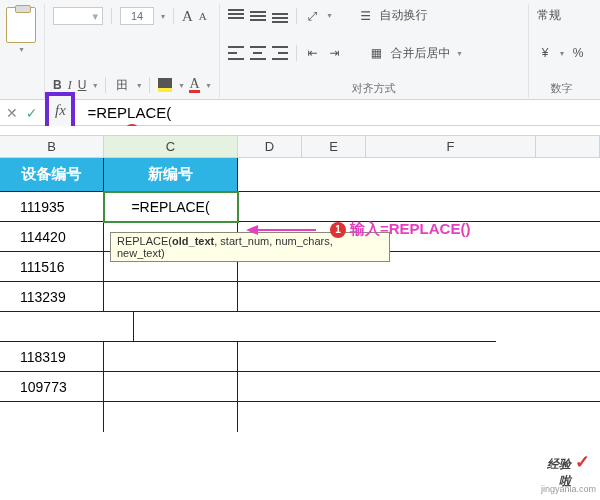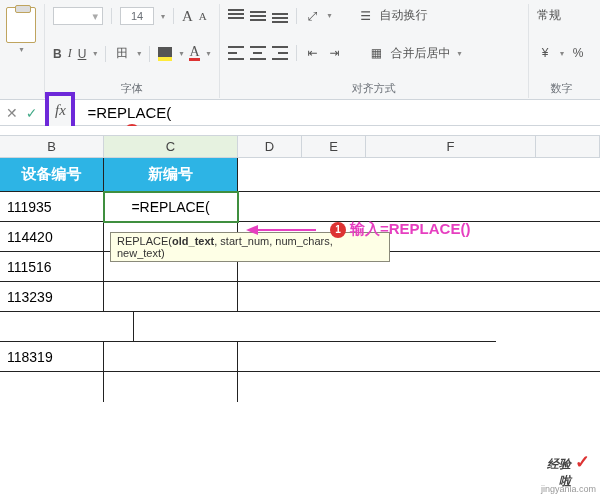--- a/index.html
+++ b/index.html
@@ -45,21 +45,21 @@
   
   .sheet { position: relative; }
   .sep-line { height:10px; background:#fff; border-bottom:1px solid #cfd5db; }
   .col-headers { display:flex; height:22px; border-bottom:1px solid #cfd5db; font-size:13px; color:#444; }
   .col-headers div { border-right:1px solid #cfd5db; display:flex; align-items:center; justify-content:center; background:#f5f6f7; }
   .wB{width:104px;} .wC{width:134px;} .wD{width:64px;} .wE{width:64px;} .wF{width:170px;} .wG{width:64px;}
   .col-headers .sel { background:#e6f2e0; }
 
   .grid { position:relative; }
   .row { display:flex; height:30px; }
-  .cell { border-right:1px solid #cfd5db; border-bottom:1px solid #cfd5db; font-size:14px; display:flex; align-items:center; padding:0 7px; }
+  .cell { border-right:1px solid #cfd5db; border-bottom:1px solid #cfd5db; font-size:14px; display:flex; align-items:center; padding:0 20px; }
   .hdr { font-size:15px; font-weight:600; background:#2db4e5; color:#fff; justify-content:center; border-right-color:#1a93c2; border-bottom:1px solid #222; }
   .blackTable .cell { border-right:1px solid #222; border-bottom:1px solid #222; }
   .thin { border-right:1px solid #cfd5db; border-bottom:1px solid #cfd5db; }
   .row .wB{width:104px;} .row .wC{width:134px;} .row .rest{width:362px; border-right:none;}
   .row.header { height:34px; }
 
   .active-cell { outline:2px solid #3f8f3f; outline-offset:-1px; position:relative; }
 
   .tooltip { position:absolute; left:110px; top:74px; width:280px; background:#feffe6; border:1px solid #8a8a7a; font-size:11px; padding:2px 6px; color:#333; }
   .tooltip b{ font-weight:bold; }
@@ -105,21 +105,20 @@
         <span class="tiny-caret">▾</span>
       <div class="sep"></div>
       <span class="ico">田</span>
         <span class="tiny-caret">▾</span>
       <div class="sep"></div>
       <span class="ico" style="background:linear-gradient(#555 70%, #ffeb3b 70%); width:14px;height:14px;font-size:10px;color:#fff;display:inline-flex;align-items:flex-start;justify-content:center;">&nbsp;</span>
         <span class="tiny-caret">▾</span>
       <span class="swA" style="border-bottom:3px solid #d33;line-height:12px">A</span>
         <span class="tiny-caret">▾</span>
     </div>
-    <div class="group-label">字体</div>
   </div>
 
   <div class="ribbon-group" style="flex:1;">
     <div class="ctrl-row">
       <div class="align-icon align-top">
           <span></span>
           <span></span>
           <span></span>
         </div>
       <div class="align-icon align-mid">
@@ -232,20 +231,25 @@
     <div class="row">
         <div class="cell wC"></div>
         <div class="cell thin rest"></div>
       </div>
     <div class="row">
         <div class="cell wB">118319</div>
         <div class="cell wC"></div>
         <div class="cell thin rest"></div>
       </div>
     <div class="row">
+        <div class="cell wB">109773</div>
+        <div class="cell wC"></div>
+        <div class="cell thin rest"></div>
+      </div>
+    <div class="row">
         <div class="cell wB" style="border-bottom:none;"></div>
         <div class="cell wC" style="border-bottom:none;"></div>
         <div class="cell thin rest" style="border-bottom:none;"></div>
       </div>
 
     <div class="tooltip">
       <span>REPLACE(</span><b>old_text</b><span>, start_num, num_chars, new_text)</span>
     </div>
 
     <div class="arrow-ann">

